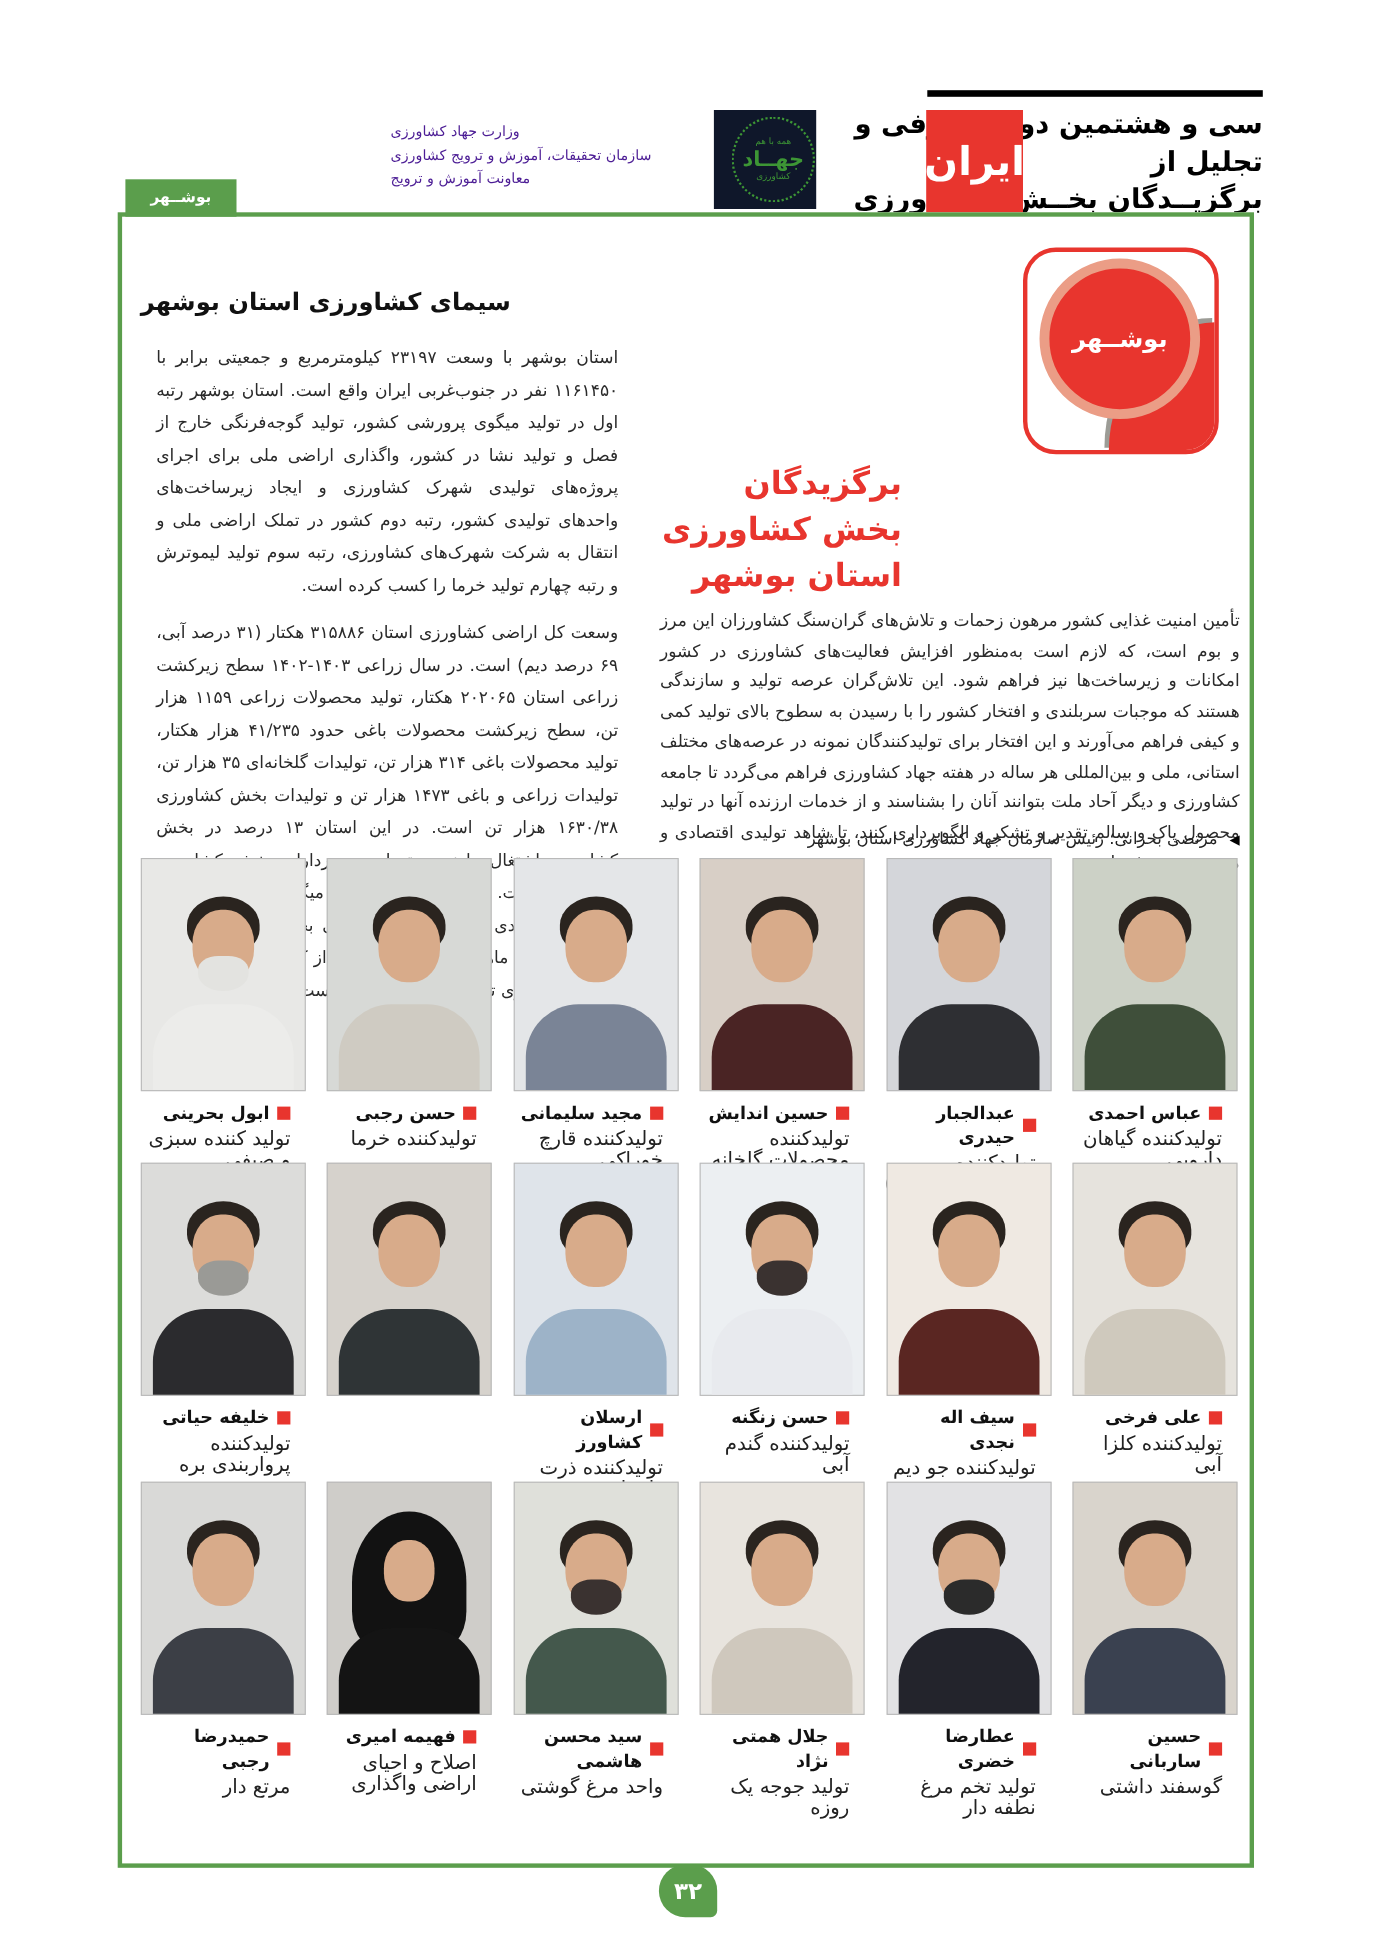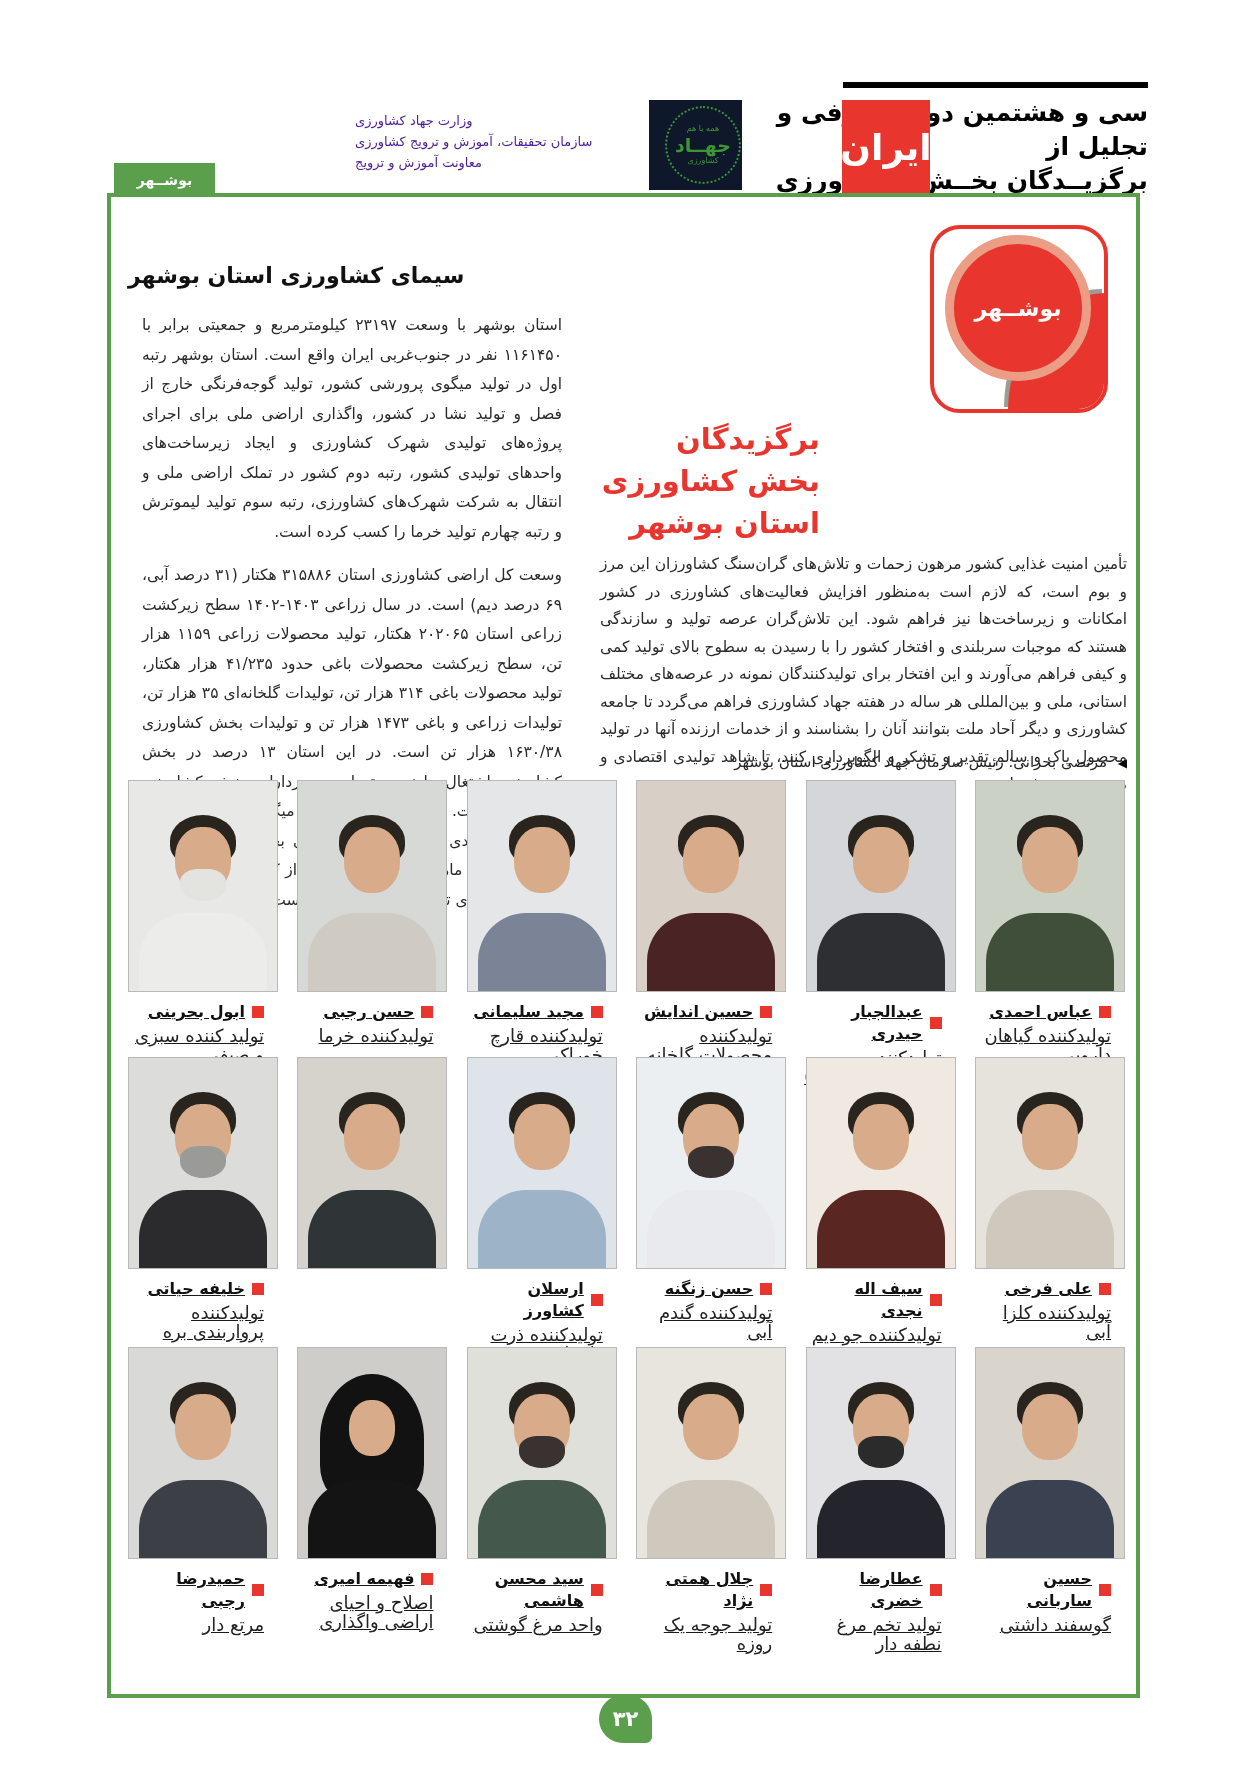--- a/index.html
+++ b/index.html
@@ -137,21 +137,21 @@
   .sil-body{
     position:absolute;left:50%;bottom:-4px;transform:translateX(-50%);
     width:128px;height:82px;border-radius:48px 48px 0 0;
     background:#333;
   }
   .cell.chador .sil-hair{
     width:104px;height:130px;top:26px;border-radius:50% 50% 30% 30%;
     background:#121212;
   }
   .cell.chador .sil-head{width:46px;height:56px;top:52px;}
-  .caption{padding:9px 14px 0 4px;text-decoration:underline;}
+  .caption{padding:9px 14px 0 4px;}
   .person-name{
     font-size:16px;font-weight:bold;color:#111;line-height:22px;
     display:flex;align-items:center;gap:7px;
   }
   .bullet{
     flex:0 0 auto;width:12px;height:12px;background:var(--red,#e8352e);
     display:inline-block;
   }
   .person-role{
     font-size:18px;line-height:19px;color:#222;margin-top:3px;

